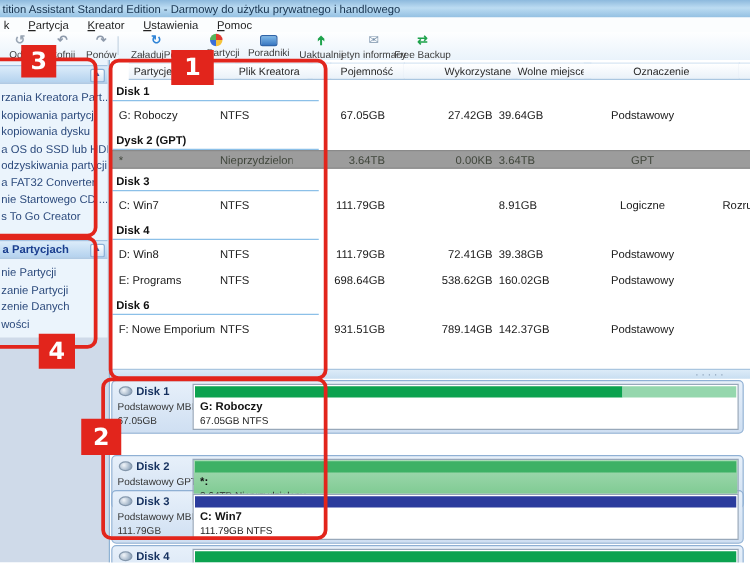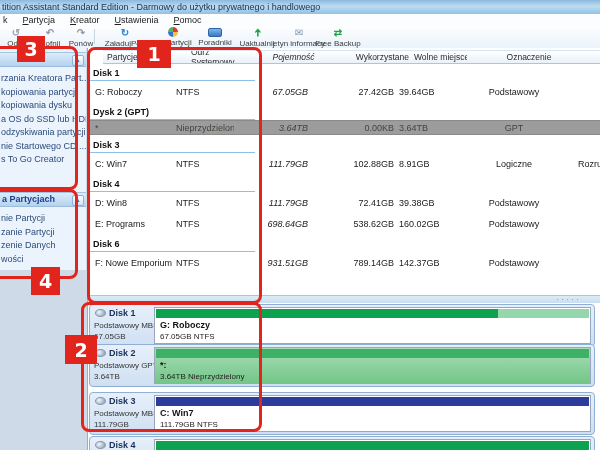--- a/index.html
+++ b/index.html
@@ -55,21 +55,21 @@
   .grow{height:18px;}
   .drow{height:21px;}
   .drow.sel{height:13px;background:#9c9c9c;border-top:1px solid #8a8a8a;border-bottom:1px solid #8a8a8a;}
   .drow.sel .cell{color:#40463c;}
   .gname{position:absolute;left:5px;bottom:3px;font-weight:bold;color:#111;}
   .gline{position:absolute;left:2px;bottom:0;width:165px;border-bottom:1px solid #8cc0e8;}
   .cell{position:absolute;top:0;bottom:0;display:flex;align-items:center;overflow:hidden;white-space:nowrap;color:#1a1a1a;}
   .c1{left:0;width:85px;padding-left:7px;}
   .c2{left:85px;width:58px;padding-left:3px;}
   .c3{left:143px;width:18px;}
-  .c4{left:161px;width:59px;justify-content:flex-end;padding-right:6px;font-style:italic;}
+  .c4{left:161px;width:59px;justify-content:flex-end;padding-right:6px;}
   .c5{left:220px;width:86px;justify-content:flex-end;padding-right:4px;}
   .c6{left:306px;width:58px;padding-left:5px;}
   .c7{left:364px;width:124px;justify-content:center;}
   .c8{left:488px;width:25px;padding-left:2px;}
   .thead .c1{padding-left:4px;}
   .thead .c4{justify-content:center;padding-right:0;}
   
   .splitter{position:absolute;left:0;top:247px;width:513px;height:8px;
     background:linear-gradient(180deg,#dcebf8,#c6dcf0);border-top:1px solid #aac6e0;border-bottom:1px solid #9fc0de;}
   .splitter::after{content:"·····";position:absolute;left:468px;top:-2px;color:#8aa0b8;font-size:9px;letter-spacing:2px;}
@@ -159,40 +159,41 @@
     <div class="sb-top"></div>
     <div id="sb-sections">
         <div class="sb-section sb-sec0">
           <div class="sb-header"><span></span><span class="sb-chevron">▲</span></div>
           <div class="sb-items">
             <div class="sb-item">rzania Kreatora Part...</div>
             <div class="sb-item">kopiowania partycji</div>
             <div class="sb-item">kopiowania dysku</div>
             <div class="sb-item">a OS do SSD lub HDD</div>
             <div class="sb-item">odzyskiwania partycji</div>
+            <div class="sb-item">a FAT32 Converter</div>
             <div class="sb-item">nie Startowego CD ...</div>
             <div class="sb-item">s To Go Creator</div>
           </div>
         </div>
         <div class="sb-section sb-sec1">
           <div class="sb-header"><span>a Partycjach</span><span class="sb-chevron">▲</span></div>
           <div class="sb-items">
             <div class="sb-item">nie Partycji</div>
             <div class="sb-item">zanie Partycji</div>
             <div class="sb-item">zenie Danych</div>
             <div class="sb-item">wości</div>
           </div>
         </div>
       </div>
   </div>
 
   <div class="main">
     <div class="thead" id="thead">
         <div class="hcell c1">Partycje</div>
-        <div class="hcell c2">Odrz Systemowy</div>
+        <div class="hcell c2">Plik Kreatora</div>
         <div class="hcell c3"></div>
         <div class="hcell c4">Pojemność</div>
         <div class="hcell c5">Wykorzystane</div>
         <div class="hcell c6">Wolne miejsce</div>
         <div class="hcell c7">Oznaczenie</div>
         <div class="hcell c8"></div>
       </div>
     <div class="tbody" id="tbody">
         <div class="row grow">
           <span class="gname">Disk 1</span>
@@ -221,21 +222,20 @@
           <span class="cell c8"></span>
         </div>
         <div class="row grow">
           <span class="gname">Disk 3</span>
           <div class="gline"></div>
         </div>
         <div class="row drow">
           <span class="cell c1">C: Win7</span>
           <span class="cell c2">NTFS</span>
           <span class="cell c4">111.79GB</span>
-          <span class="cell c5">102.88GB</span>
           <span class="cell c6">8.91GB</span>
           <span class="cell c7">Logiczne</span>
           <span class="cell c8">Rozruch</span>
         </div>
         <div class="row grow">
           <span class="gname">Disk 4</span>
           <div class="gline"></div>
         </div>
         <div class="row drow">
           <span class="cell c1">D: Win8</span>
@@ -279,21 +279,21 @@
             <div class="dm-block">
               <div class="striprow">
                 <span style="width: 79%; background: rgb(12, 162, 79);"></span>
                 <span style="flex: 1 1 0%; background: rgb(149, 215, 173);"></span>
               </div>
               <div class="dm-title">G: Roboczy</div>
               <div class="dm-sub">67.05GB NTFS</div>
             </div>
           </div>
         </div>
-        <div class="dm-row" style="top: 40px;">
+        <div class="dm-row" style="top: 60px;">
           <div class="dm-card">
             <div class="dm-name"><span class="disk-icon"></span><span>Disk 2</span></div>
             <div class="dm-type">Podstawowy GPT</div>
             <div class="dm-size">3.64TB</div>
             <div class="dm-block green">
               <div class="striprow">
                 <span style="width: 100%; background: rgb(61, 177, 101);"></span>
               </div>
               <div class="dm-title">*:</div>
               <div class="dm-sub">3.64TB Nieprzydzielony</div>

